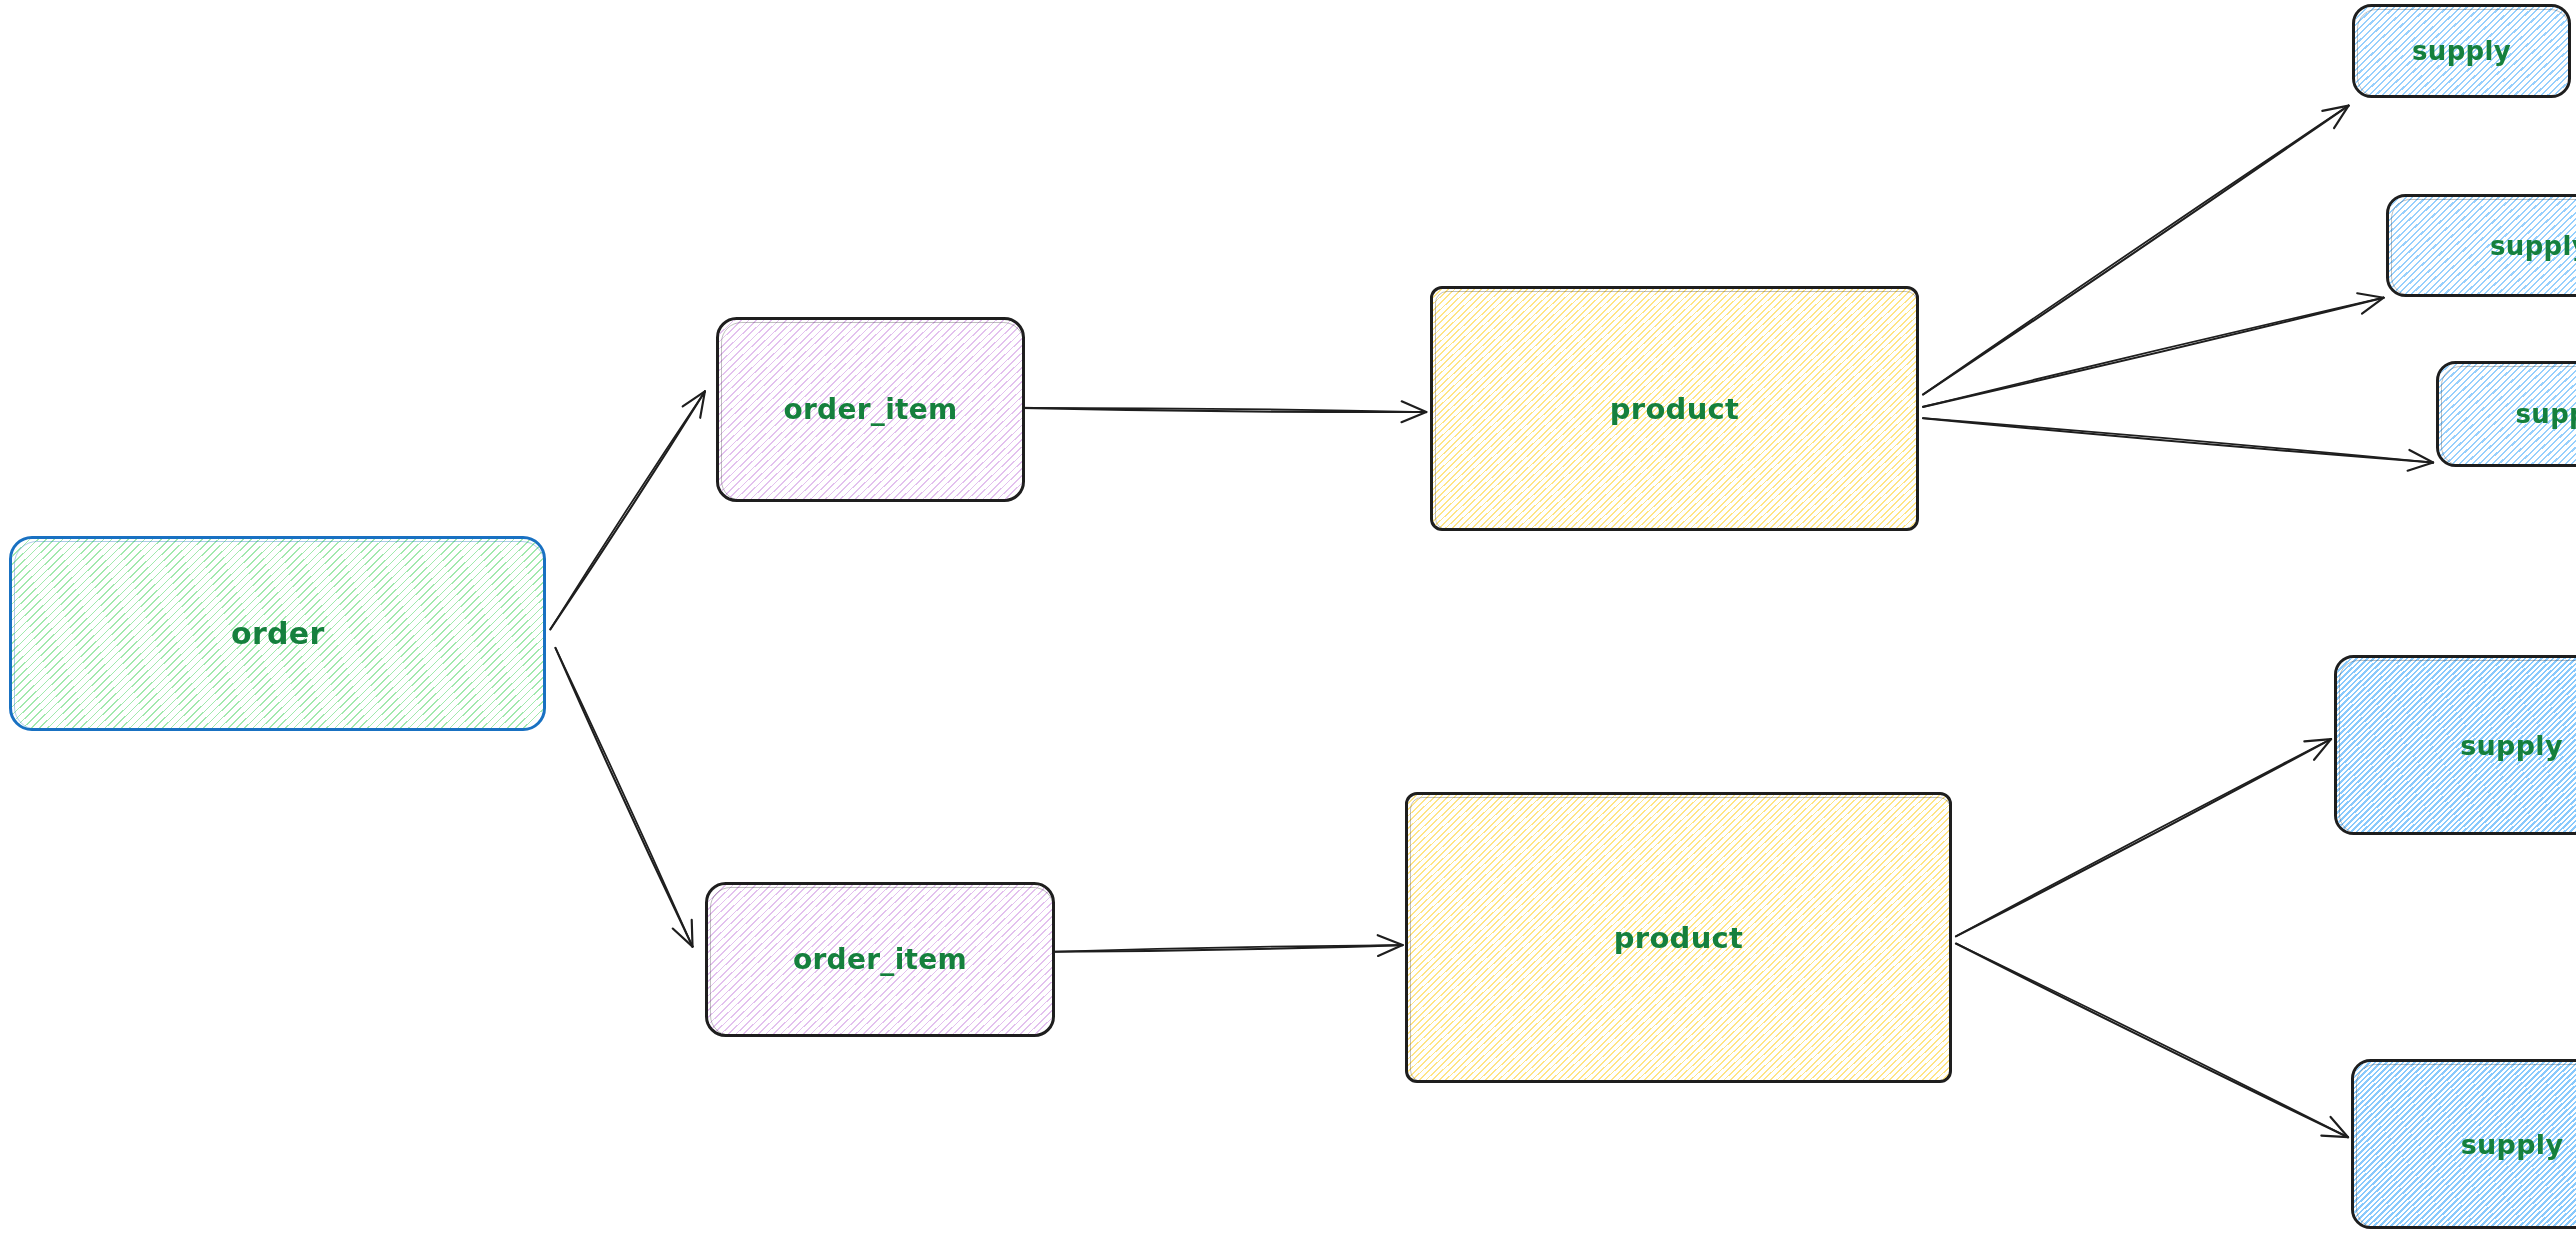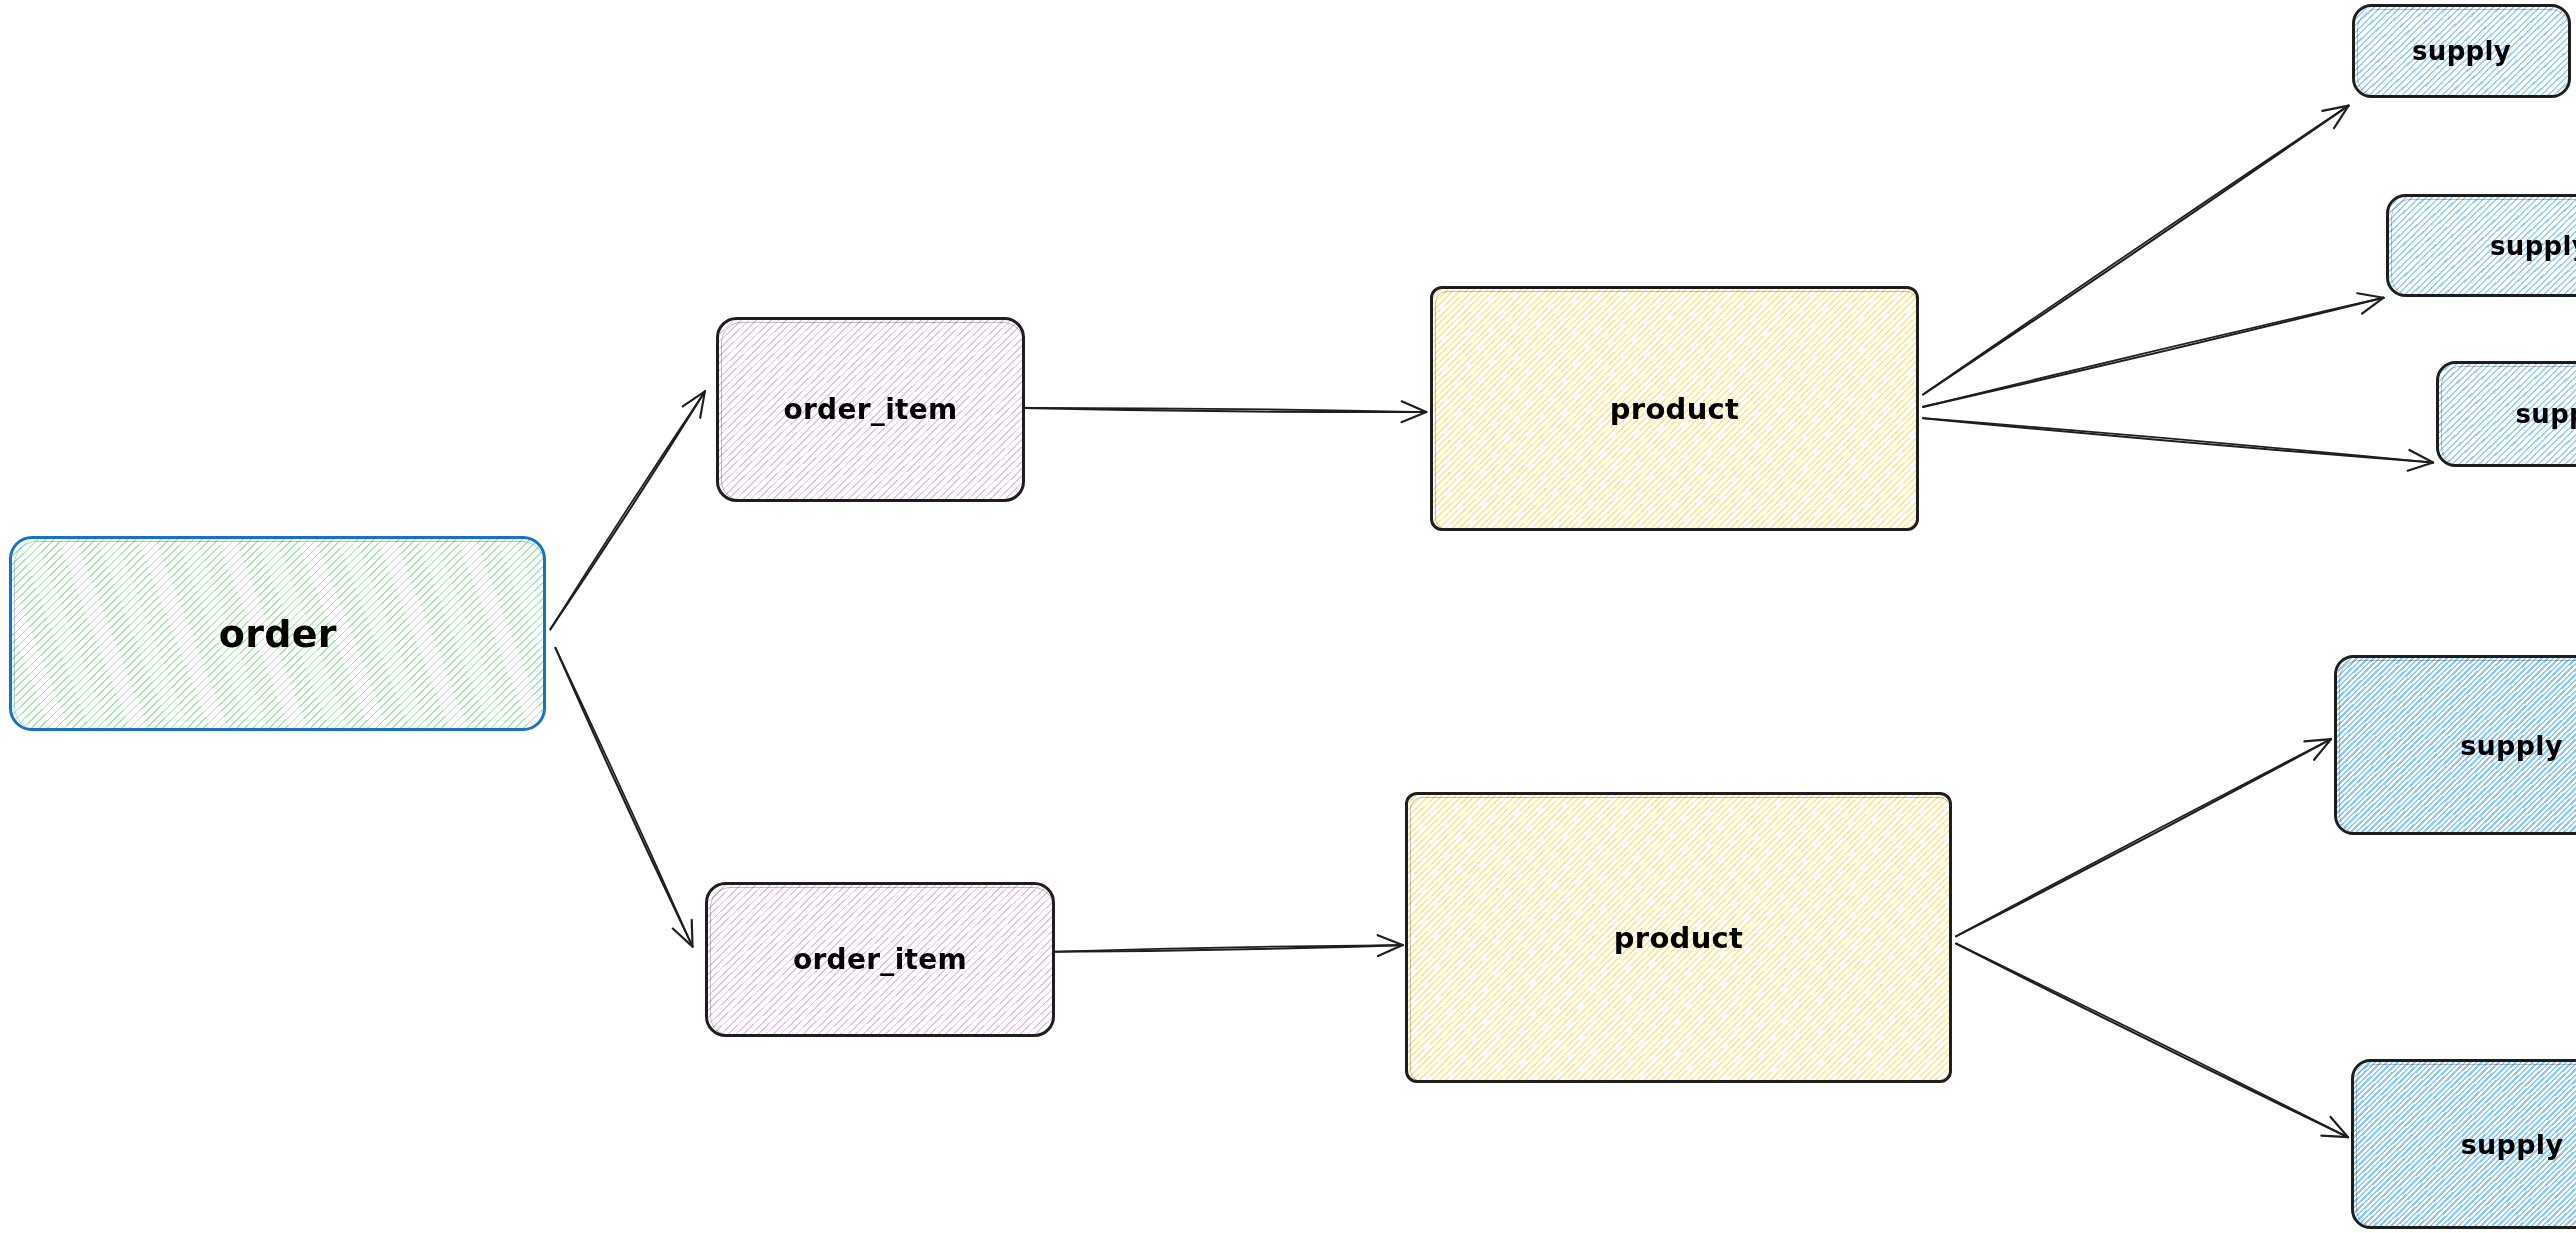--- a/index.html
+++ b/index.html
@@ -28,21 +28,21 @@
     box-sizing: border-box;
     display: flex;
     align-items: center;
     justify-content: center;
     border-style: solid;
     overflow: hidden;
   }
   .node .label {
     position: relative;
     z-index: 3;
-    color: #000000;
+    color: #15803d;
     font-family: "DejaVu Sans", sans-serif;
     font-weight: 600;
     letter-spacing: 0.3px;
     white-space: nowrap;
     text-shadow: 0 0 0.5px rgba(255,255,255,0.55);
   }
   
   .node .hatch {
     position: absolute;
     inset: -7.2px;
@@ -177,21 +177,21 @@
       <g>
         <path d="M 3796 1832 Q 4174.285163046776 2024.4826886207536 4557 2208" fill="none" stroke="#1e1e1e" stroke-width="4.03" stroke-linecap="round"></path>
         <path d="M 3796 1832 Q 4178.271869562579 2016.413849103397 4557 2208" fill="none" stroke="#1e1e1e" stroke-width="3.4100000000000006" stroke-linecap="round"></path>
         <path d="M 4505.090191174891 2204.9386689593257 L 4557 2208" fill="none" stroke="#1e1e1e" stroke-width="4.2" stroke-linecap="round"></path>
         <path d="M 4523.030152378905 2168.6293325863076 L 4557 2208" fill="none" stroke="#1e1e1e" stroke-width="4.2" stroke-linecap="round"></path>
       </g>
     </svg>
   <div id="node-layer">
       <div class="node n-order" style="left: 9.3px; top: 536px; width: 537px; height: 195px;">
         <div class="hatch"></div>
-        <span class="label" style="font-size: 38px;">order</span>
+        <span class="label" style="font-size: 30px;">order</span>
       </div>
       <div class="node n-orderitem" style="left: 708px; top: 317px; width: 309px; height: 185px;">
         <div class="hatch"></div>
         <span class="label" style="font-size: 28px;">order_item</span>
       </div>
       <div class="node n-orderitem" style="left: 697px; top: 882px; width: 350px; height: 155px;">
         <div class="hatch"></div>
         <span class="label" style="font-size: 28px;">order_item</span>
       </div>
       <div class="node n-product" style="left: 1430px; top: 286px; width: 489px; height: 245px;">

